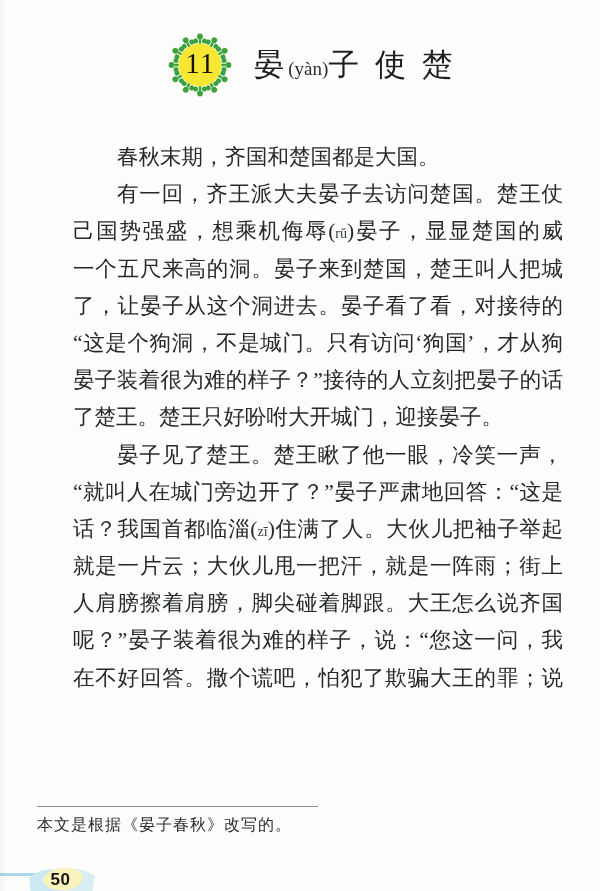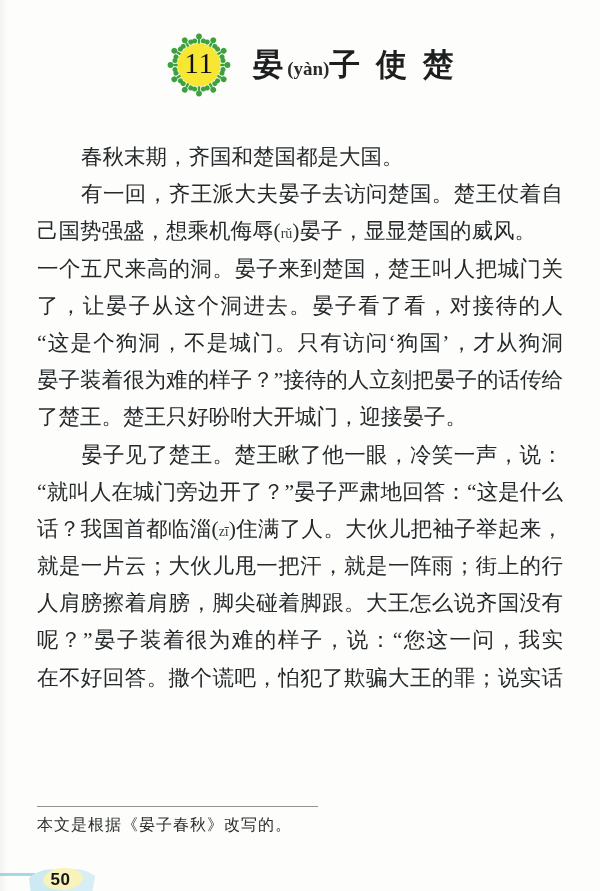--- a/index.html
+++ b/index.html
@@ -19,31 +19,32 @@
     position:absolute; top:30px; left:0; width:100%;
     display:flex; justify-content:center; align-items:center; gap:16px;
     padding-left:20px; box-sizing:border-box;
   }
   .badge { position:relative; width:74px; height:70px; flex:0 0 auto; }
   .badge svg { width:74px; height:70px; display:block; }
   .badge-num {
     position:absolute; left:50%; top:50%; transform:translate(-50%,-54%);
     font-size:29px; color:#111; font-family:"Liberation Serif",serif; letter-spacing:1px;
   }
-  .title { margin:0; font-size:31px; font-weight:bold; color:#1d1f1e; white-space:nowrap; }
+  .title { margin:0; font-size:31px; font-weight:normal; color:#1d1f1e; white-space:nowrap; }
   .title .t-main { letter-spacing:4px; }
   .title .t-pinyin { font-size:19px; letter-spacing:0; color:#2a2c2b; }
 
   
   .body-text { position:absolute; top:139px; left:37px; width:526px; }
   .line {
     height:37.2px; line-height:37.2px;
     font-size:21.5px; color:#25292b;
     text-align:justify; text-align-last:justify;
     overflow:hidden;
+    margin-left:36px;
   }
   .line.first { text-indent:44px; }
   .line.last  { text-align-last:left; }
   .line .pinyin { font-size:14px; color:#32403c; }
 
   
   .footnote { position:absolute; left:37px; top:806px; width:526px;font-family:Liberation Mono, monospace; }
   .footnote-rule { width:281px; height:1px; background:#8e9392; }
   .footnote-text { margin-top:8px; font-size:16px; color:#2b2f2e; letter-spacing:1px; }
 

